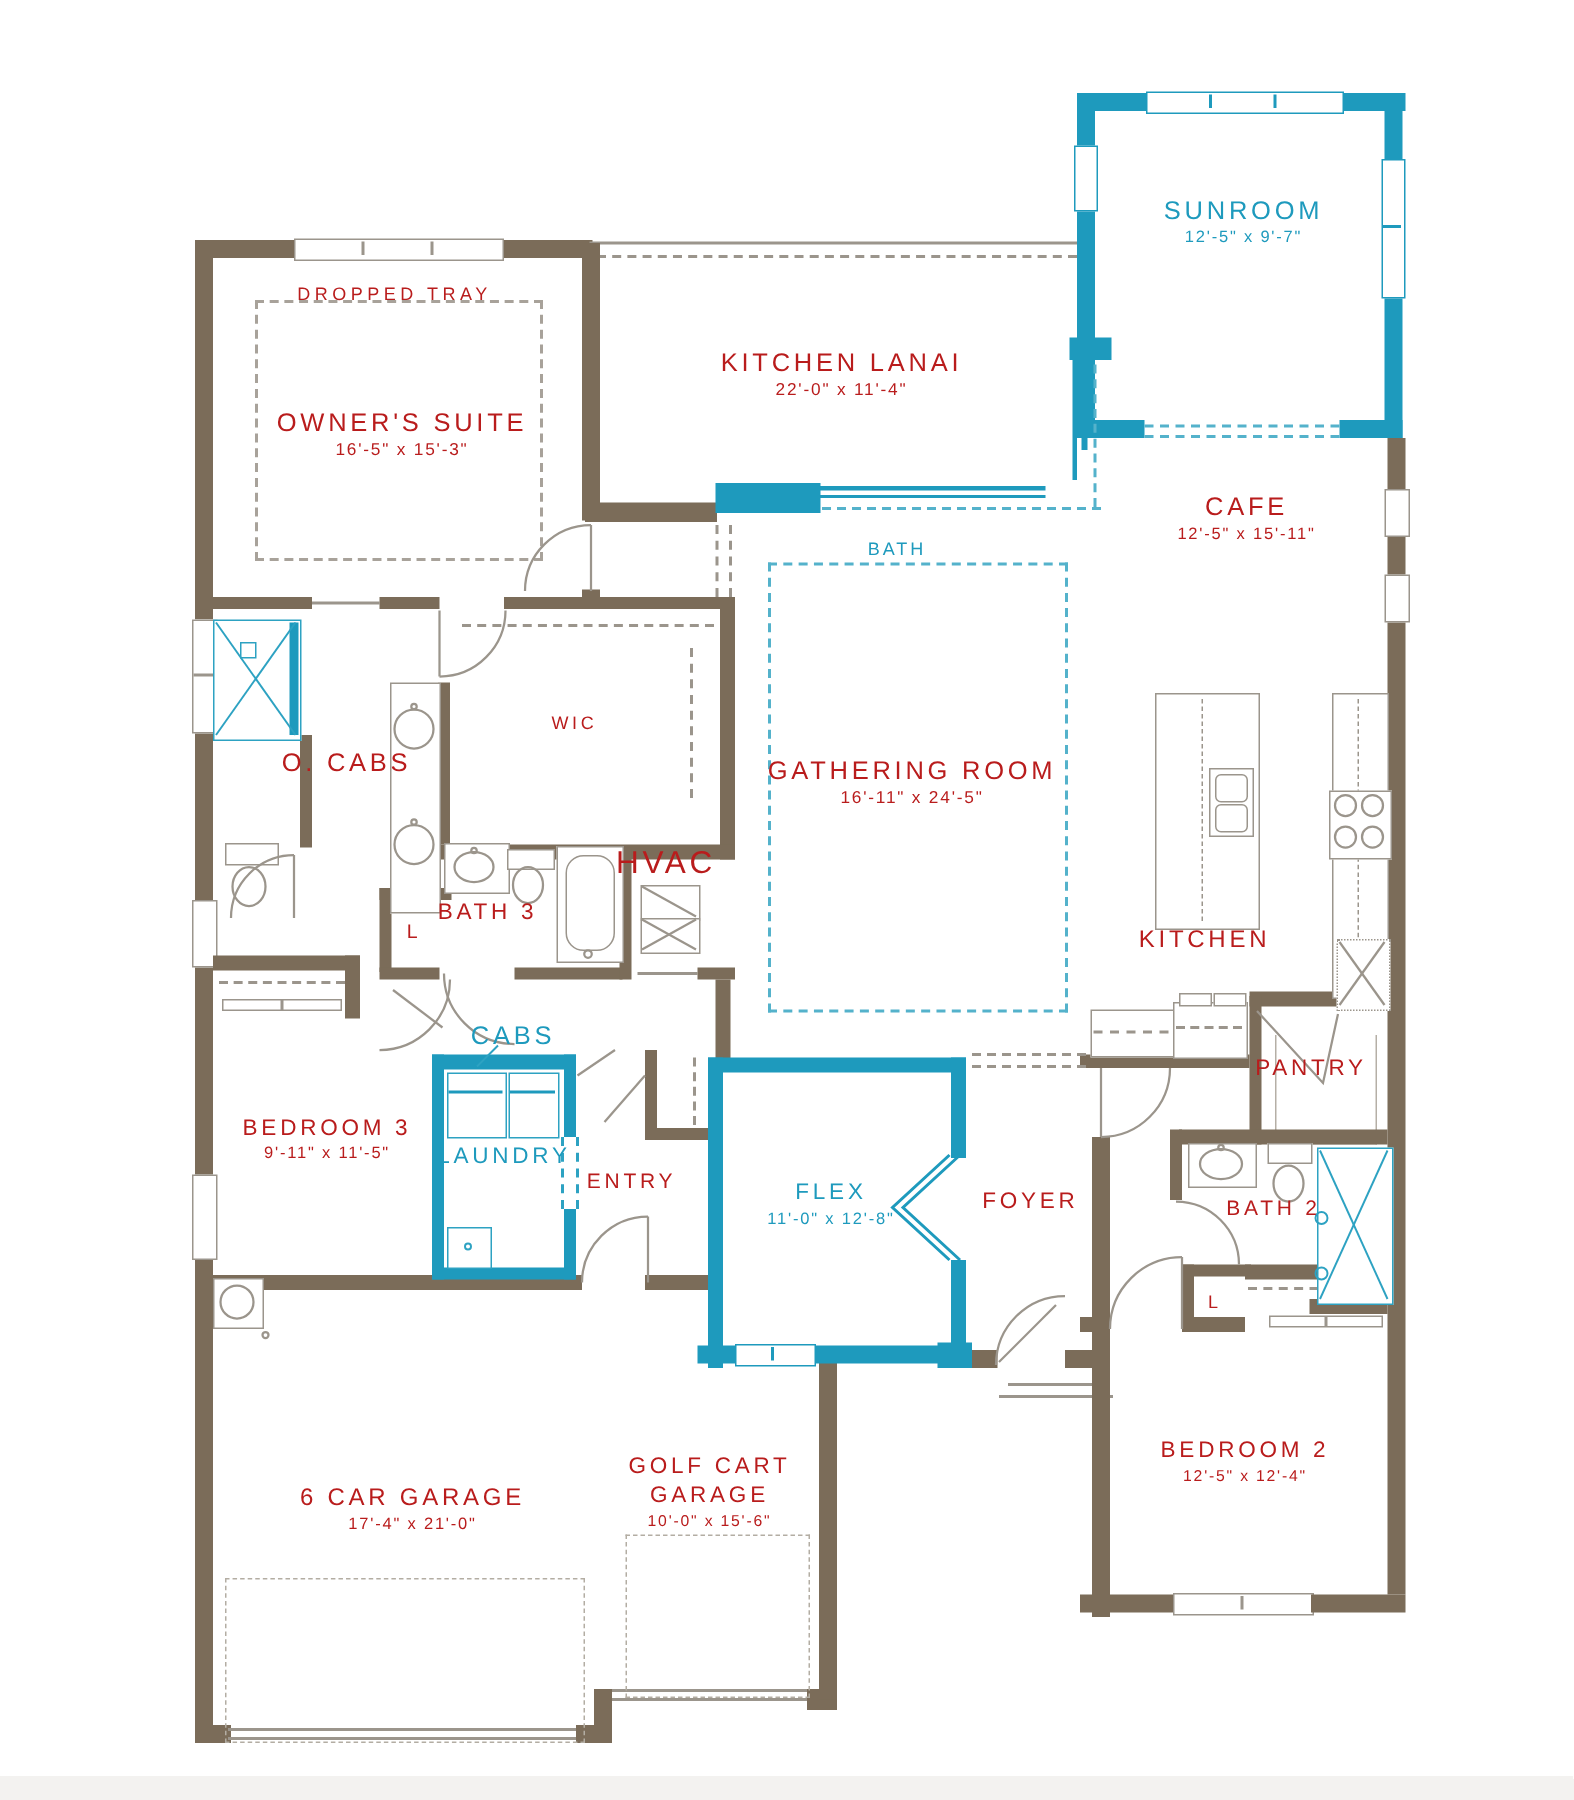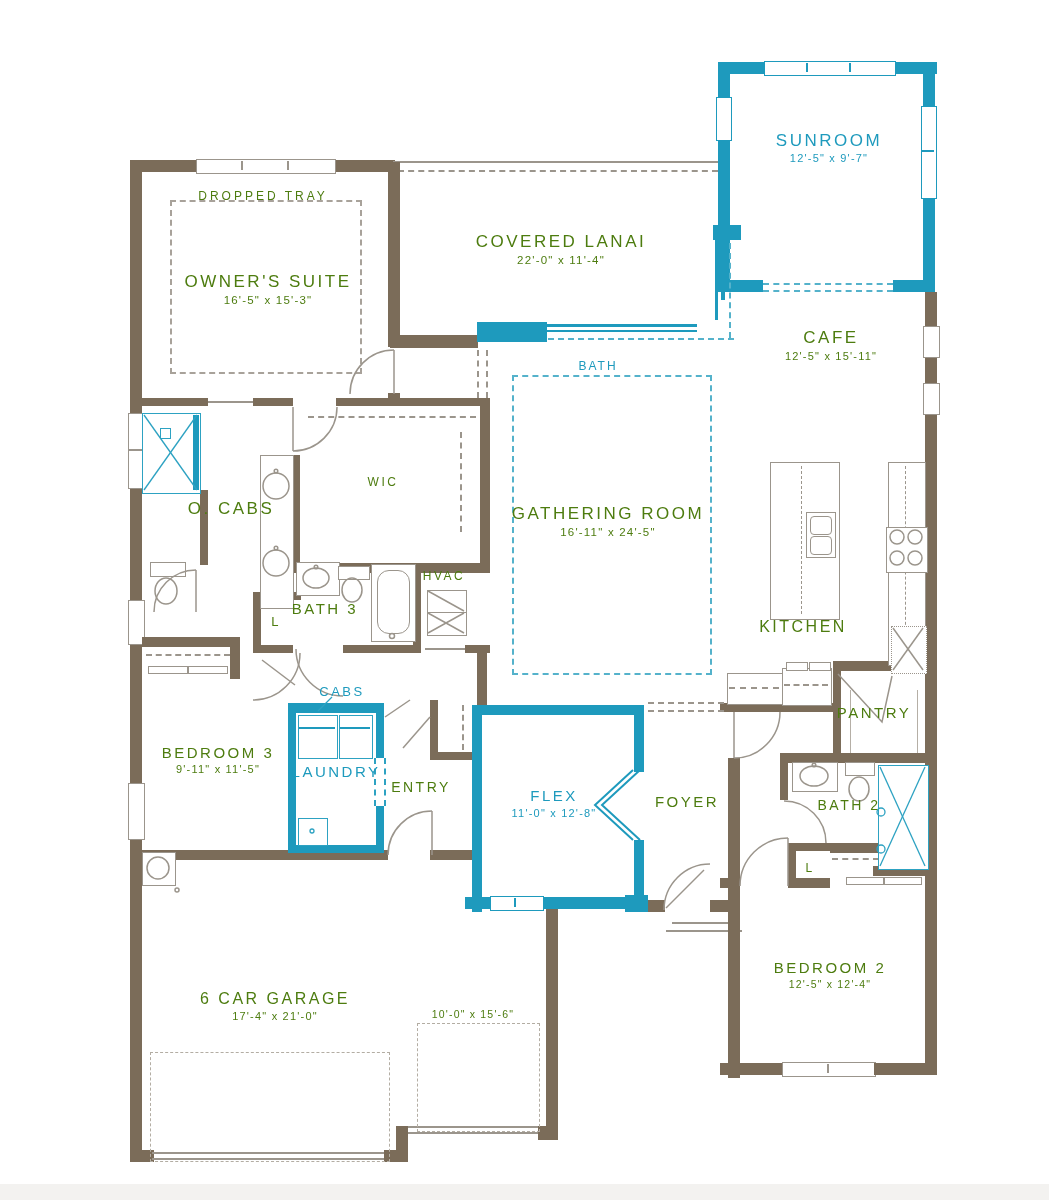--- a/index.html
+++ b/index.html
@@ -14,21 +14,21 @@
   .twin{background:#fff;border:1px solid #1e9abd;}      
   .ln{background:#fff;border:1.5px solid #9b958c;}      
   .tln{background:#fff;border:1.5px solid #2da2c2;}     
   .dashg{border:2px dashed #a8a29a;background:transparent;}
   .dashg1{border-top:2px dashed #9b958c;}
   .dashgv{border-left:2px dashed #9b958c;}
   .dasht{border:2px dashed #54b2cb;background:transparent;}
   .dashth{border-top:2px dashed #54b2cb;}
   .dashtv{border-left:2px dashed #54b2cb;}
   .dasha{border:1.5px dashed #b3ada3;background:transparent;} 
-  .lbl{position:absolute;transform:translate(-50%,-50%);color:#4d7c0f;
+  .lbl{position:absolute;transform:translate(-50%,-50%);color:#b91c1c;
        letter-spacing:2.5px;white-space:nowrap;text-align:center;}
   .dim{letter-spacing:1.2px;}
   .tealtxt{color:#1e9abd;}
   .wrap{white-space:normal;}
   svg.overlay{position:absolute;left:0;top:0;}
 </style>
 </head>
 <body>
 
 <div id="canvas">
@@ -277,46 +277,47 @@
     </g>
     <g fill="none" stroke="#1e9abd" stroke-width="2">
       <path d="M640,770 L602,805 L640,840"></path>
       <path d="M633,770 L595,805 L633,840"></path>
     </g>
   </svg>
 
   <div class="lbl" style="left:263px;top:196px;font-size:12px;letter-spacing:3px">DROPPED TRAY</div>
   <div class="lbl" style="left:268px;top:282px;font-size:17px">OWNER'S SUITE</div>
   <div class="lbl dim" style="left:268px;top:300px;font-size:11.5px">16'-5" x 15'-3"</div>
-  <div class="lbl" style="left:561px;top:242px;font-size:17px">COVERED LANAI</div>
+  <div class="lbl" style="left:561px;top:242px;font-size:17px">KITCHEN LANAI</div>
   <div class="lbl dim" style="left:561px;top:260px;font-size:11.5px">22'-0" x 11'-4"</div>
   <div class="lbl tealtxt" style="left:829px;top:141px;font-size:17px">SUNROOM</div>
   <div class="lbl dim tealtxt" style="left:829px;top:158px;font-size:11px">12'-5" x 9'-7"</div>
   <div class="lbl" style="left:831px;top:338px;font-size:17px">CAFE</div>
   <div class="lbl dim" style="left:831px;top:356px;font-size:11px">12'-5" x 15'-11"</div>
   <div class="lbl tealtxt" style="left:598px;top:366px;font-size:12px;letter-spacing:2px">BATH</div>
   <div class="lbl" style="left:608px;top:514px;font-size:17px">GATHERING ROOM</div>
   <div class="lbl dim" style="left:608px;top:532px;font-size:11.5px">16'-11" x 24'-5"</div>
   <div class="lbl" style="left:383px;top:482px;font-size:12px">WIC</div>
   <div class="lbl" style="left:231px;top:509px;font-size:17px">O. CABS</div>
   <div class="lbl" style="left:325px;top:608px;font-size:15px">BATH 3</div>
-  <div class="lbl" style="left:444px;top:576px;font-size:12px">HVAC</div>
+  <div class="lbl" style="left:444px;top:576px;font-size:21px">HVAC</div>
   <div class="lbl" style="left:276px;top:621px;font-size:13px">L</div>
   <div class="lbl" style="left:803px;top:627px;font-size:16px">KITCHEN</div>
   <div class="lbl" style="left:874px;top:712px;font-size:15px">PANTRY</div>
   <div class="lbl" style="left:218px;top:752px;font-size:15px">BEDROOM 3</div>
   <div class="lbl dim" style="left:218px;top:769px;font-size:11px">9'-11" x 11'-5"</div>
   <div class="lbl tealtxt" style="left:336px;top:771px;font-size:15px">LAUNDRY</div>
-  <div class="lbl tealtxt" style="left:342px;top:691px;font-size:13px">CABS</div>
+  <div class="lbl tealtxt" style="left:342px;top:691px;font-size:17px">CABS</div>
   <div class="lbl" style="left:421px;top:787px;font-size:14px">ENTRY</div>
   <div class="lbl tealtxt" style="left:554px;top:795px;font-size:15px">FLEX</div>
   <div class="lbl dim tealtxt" style="left:554px;top:813px;font-size:11px">11'-0" x 12'-8"</div>
   <div class="lbl" style="left:687px;top:801px;font-size:15px">FOYER</div>
   <div class="lbl" style="left:849px;top:805px;font-size:14px">BATH 2</div>
   <div class="lbl" style="left:810px;top:868px;font-size:12px">L</div>
   <div class="lbl" style="left:830px;top:967px;font-size:15px">BEDROOM 2</div>
   <div class="lbl dim" style="left:830px;top:984px;font-size:10.5px">12'-5" x 12'-4"</div>
   <div class="lbl" style="left:275px;top:999px;font-size:16px">6 CAR GARAGE</div>
   <div class="lbl dim" style="left:275px;top:1016px;font-size:11px">17'-4" x 21'-0"</div>
+  <div class="lbl wrap" style="left:473px;top:988px;font-size:15px;width:150px;line-height:1.25">GOLF CART GARAGE</div>
   <div class="lbl dim" style="left:473px;top:1014px;font-size:10.5px">10'-0" x 15'-6"</div>
 
   <div class="abs" style="left:0;top:1184px;width:1049px;height:16px;background:#f3f2f0"></div>
 </div>
 
 </body></html>

